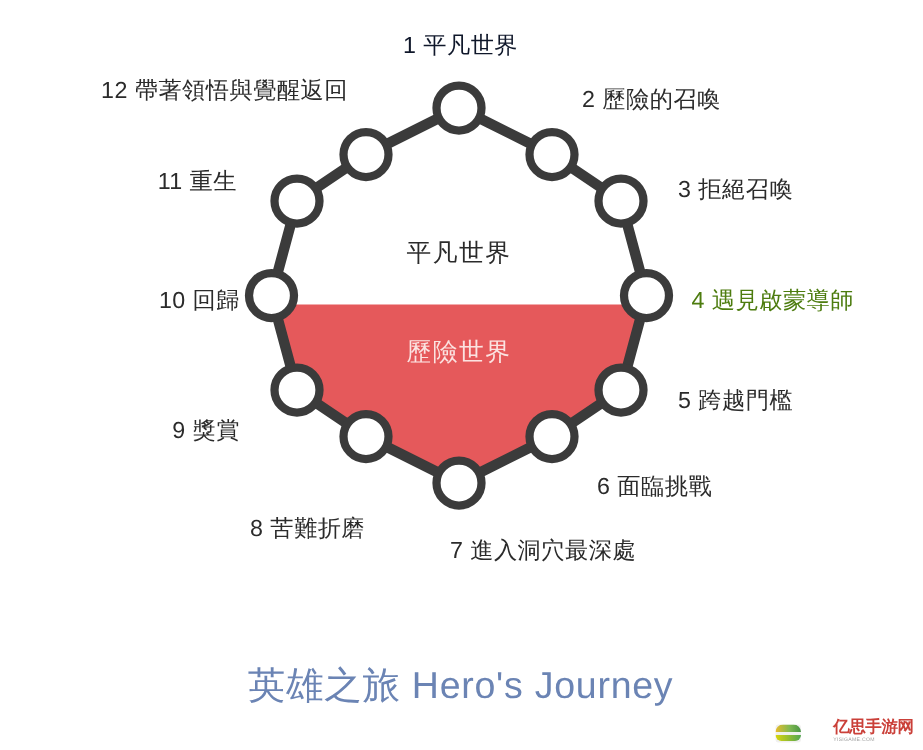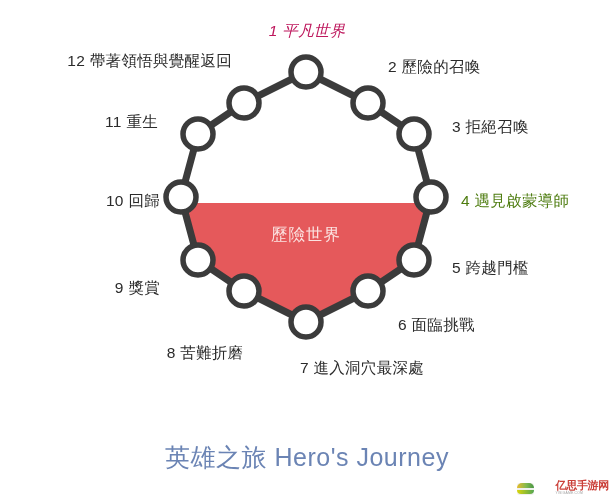--- a/index.html
+++ b/index.html
@@ -141,24 +141,25 @@
         <circle cx="368" cy="291" r="15" fill="#ffffff" stroke="#3b3b3b" stroke-width="5.5"></circle>
         <circle cx="306" cy="322" r="15" fill="#ffffff" stroke="#3b3b3b" stroke-width="5.5"></circle>
         <circle cx="244" cy="291" r="15" fill="#ffffff" stroke="#3b3b3b" stroke-width="5.5"></circle>
         <circle cx="198" cy="260" r="15" fill="#ffffff" stroke="#3b3b3b" stroke-width="5.5"></circle>
         <circle cx="181" cy="197" r="15" fill="#ffffff" stroke="#3b3b3b" stroke-width="5.5"></circle>
         <circle cx="198" cy="134" r="15" fill="#ffffff" stroke="#3b3b3b" stroke-width="5.5"></circle>
         <circle cx="244" cy="103" r="15" fill="#ffffff" stroke="#3b3b3b" stroke-width="5.5"></circle>
       </g>
   </svg>
 
+  <div class="zone-label" id="zone-ordinary" style="left:306px; top:169px;">平凡世界</div>
   <div class="zone-label" id="zone-special" style="left:306px; top:235px;">歷險世界</div>
 
   <div id="stage-labels">
-      <div class="node-label anchor-middle" style="left: 307px; top: 31px; color: #be185d; font-style: italic;">1 平凡世界</div>
+      <div class="node-label anchor-middle" style="left: 307px; top: 31px; color: #0f172a;">1 平凡世界</div>
       <div class="node-label anchor-start" style="left: 388px; top: 67px; color: rgb(43, 43, 43);">2 歷險的召喚</div>
       <div class="node-label anchor-start" style="left: 452px; top: 127px; color: rgb(43, 43, 43);">3 拒絕召喚</div>
       <div class="node-label anchor-start" style="left: 461px; top: 201px; color: #4d7c0f;">4 遇見啟蒙導師</div>
       <div class="node-label anchor-start" style="left: 452px; top: 268px; color: rgb(43, 43, 43);">5 跨越門檻</div>
       <div class="node-label anchor-start" style="left: 398px; top: 325px; color: rgb(43, 43, 43);">6 面臨挑戰</div>
       <div class="node-label anchor-middle" style="left: 362px; top: 368px; color: rgb(43, 43, 43);">7 進入洞穴最深處</div>
       <div class="node-label anchor-middle" style="left: 205px; top: 353px; color: rgb(43, 43, 43);">8 苦難折磨</div>
       <div class="node-label anchor-end" style="left: 160px; top: 288px; color: rgb(43, 43, 43);">9 獎賞</div>
       <div class="node-label anchor-end" style="left: 150px; top: 201px; color: rgb(43, 43, 43); margin-left: 10px;">10 回歸</div>
       <div class="node-label anchor-end" style="left: 158px; top: 122px; color: rgb(43, 43, 43);">11 重生</div>

